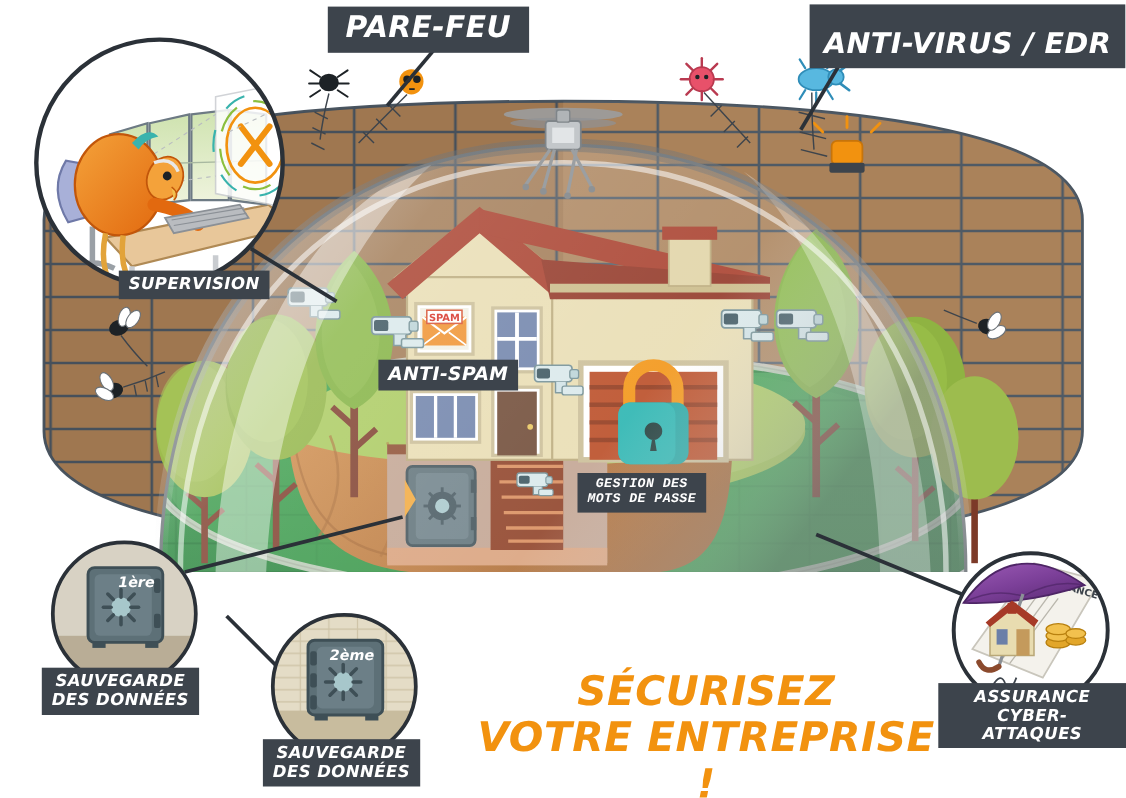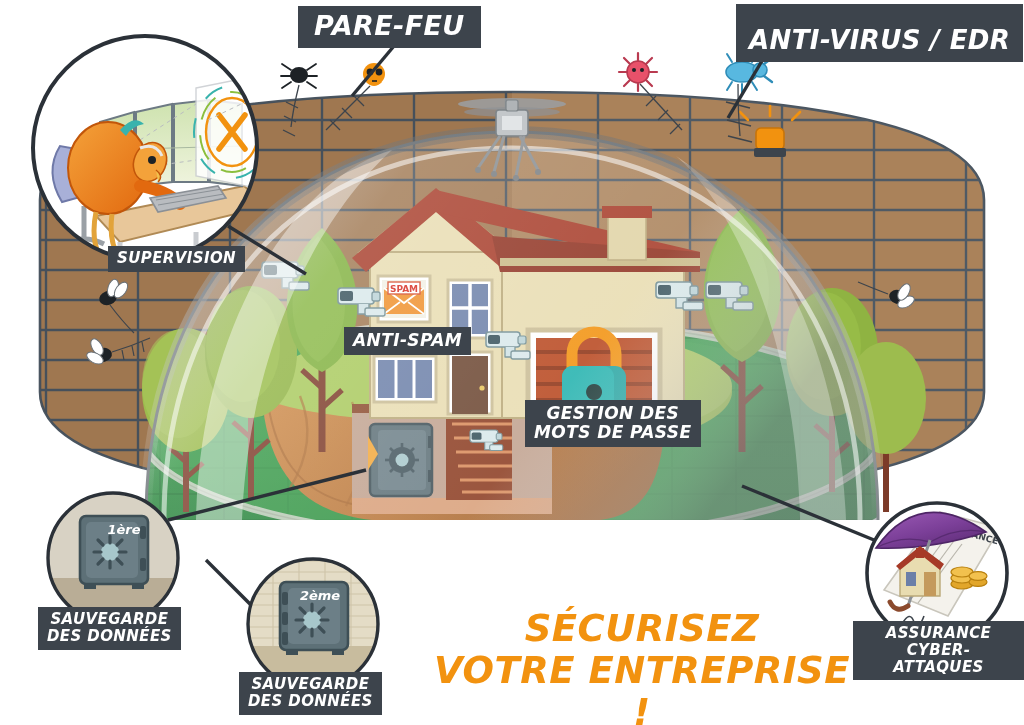--- a/index.html
+++ b/index.html
@@ -21,21 +21,21 @@
     line-height:1.12;
     white-space:pre-line;
     padding:4px 9px 5px;
     z-index:40;
   }
 
   #lbl-pare-feu   { left:298px; top:6px;   font-size:27px; padding:5px 16px 7px; }
   #lbl-antivirus  { left:736px; top:4px;   font-size:26px; padding:22px 13px 7px; }
   #lbl-supervision{ left:80px;  top:246px; font-size:15px;margin-left:28px; }
   #lbl-antispam   { left:344px; top:327px; font-size:17px; }
-  #lbl-gestion    { left:525px; top:400px; font-size:17px; }
+  #lbl-gestion    { left:525px; top:430px; font-size:12px;font-family:Liberation Mono, monospace; }
   #lbl-donnees    { left:355px; top:494px; font-size:17px; }
   #lbl-sauv1      { left:38px;  top:607px; font-size:15px; }
   #lbl-sauv2      { left:239px; top:672px; font-size:15px; }
   #lbl-assurance  { left:853px; top:621px; font-size:15px; }
 
   #headline {
     position:absolute;
     left:432px; top:608px;
     width:420px;
     text-align:center;

